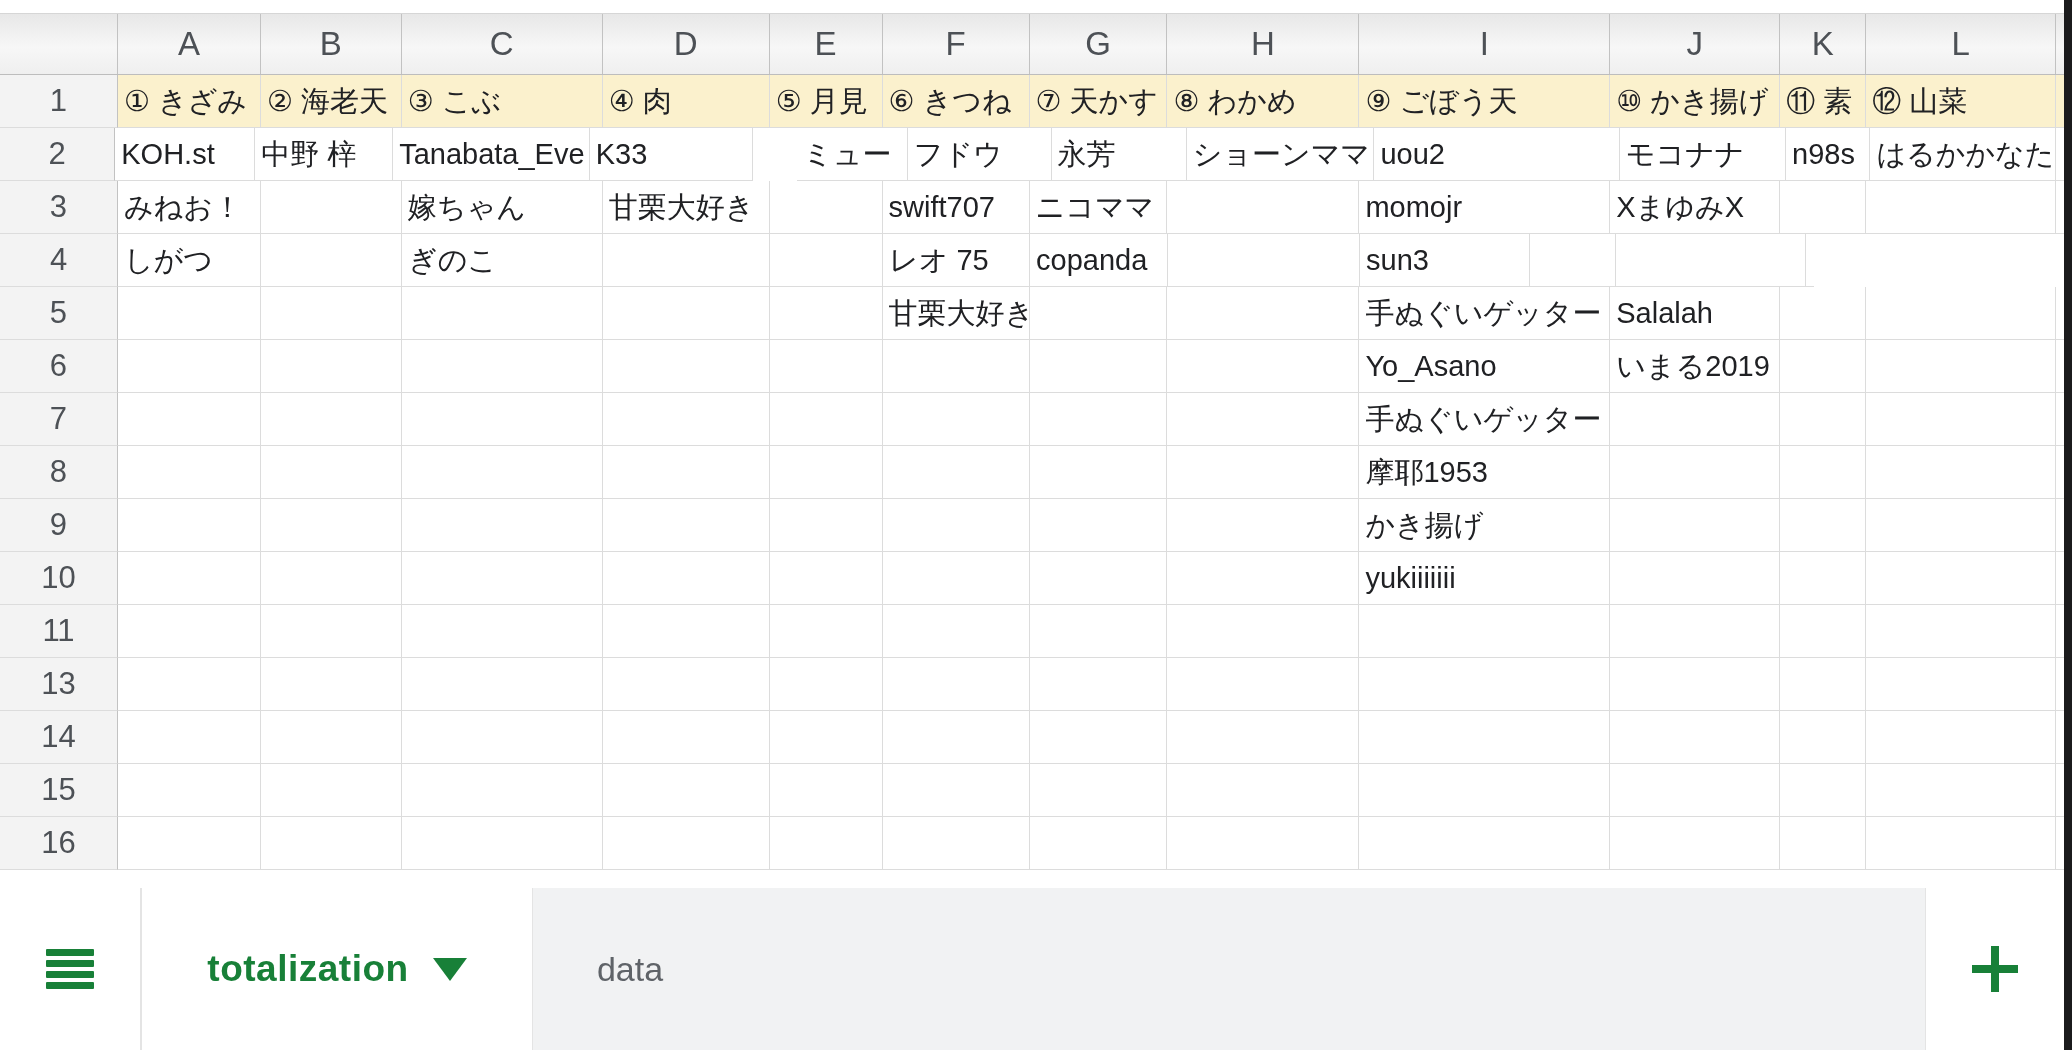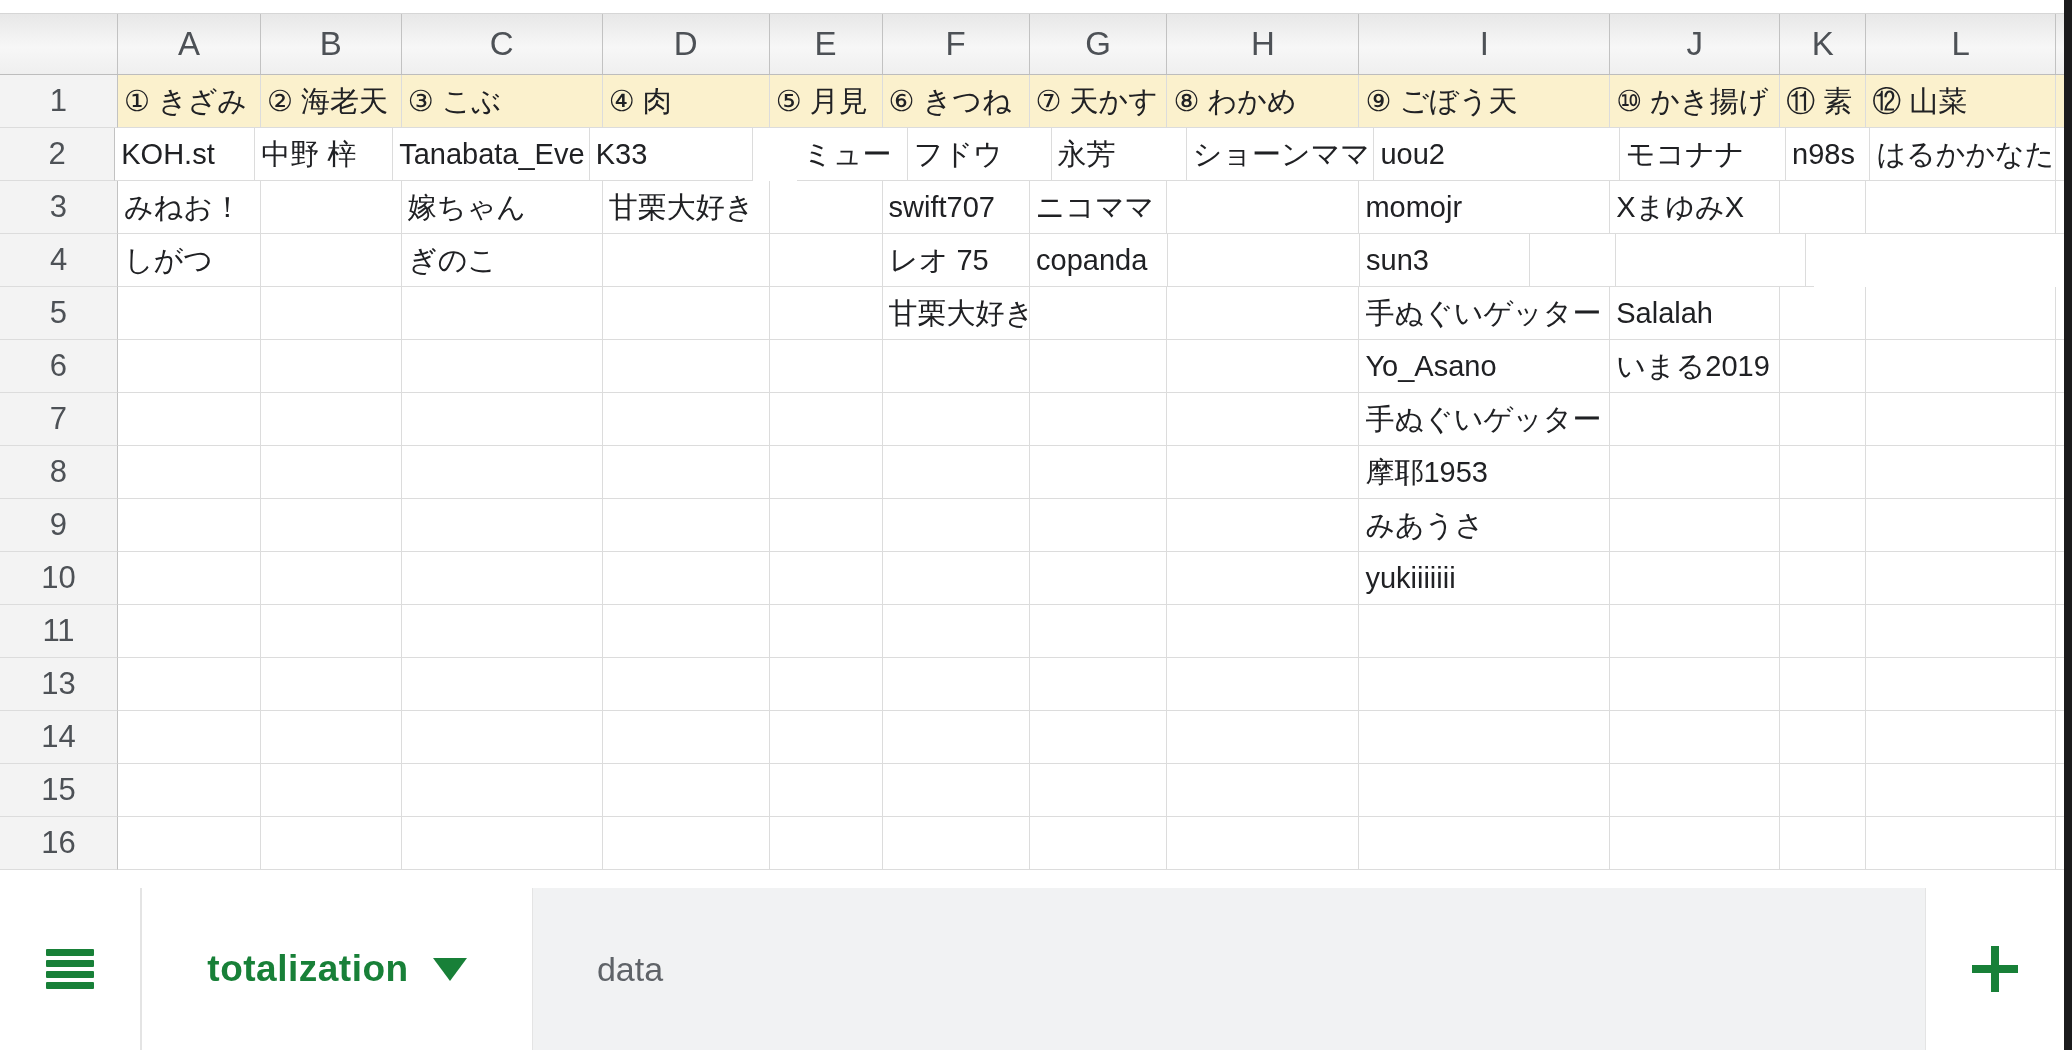--- a/index.html
+++ b/index.html
@@ -203,21 +203,21 @@
         <div class="row">
           <div class="rownum" style="width: 118px;">9</div>
           <div class="cell" style="width: 143px;"></div>
           <div class="cell" style="width: 141px;"></div>
           <div class="cell" style="width: 201px;"></div>
           <div class="cell" style="width: 167px;"></div>
           <div class="cell" style="width: 113px;"></div>
           <div class="cell" style="width: 147px;"></div>
           <div class="cell" style="width: 138px;"></div>
           <div class="cell" style="width: 192px;"></div>
-          <div class="cell" style="width: 251px;">みあうさ</div>
+          <div class="cell" style="width: 251px;">かき揚げ</div>
           <div class="cell" style="width: 170px;"></div>
           <div class="cell" style="width: 86px;"></div>
           <div class="cell" style="width: 190px;"></div>
           <div class="cell" style="width: 8px; border-right: none; padding: 0px;"></div>
         </div>
         <div class="row">
           <div class="rownum" style="width: 118px;">10</div>
           <div class="cell" style="width: 143px;"></div>
           <div class="cell" style="width: 141px;"></div>
           <div class="cell" style="width: 201px;"></div>

